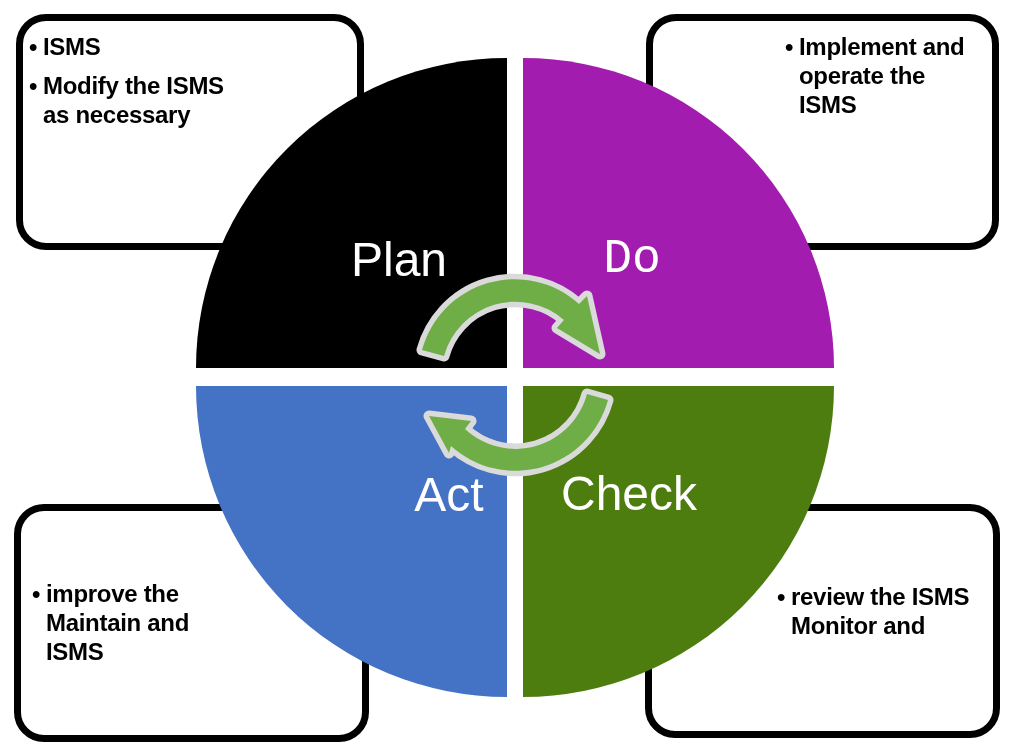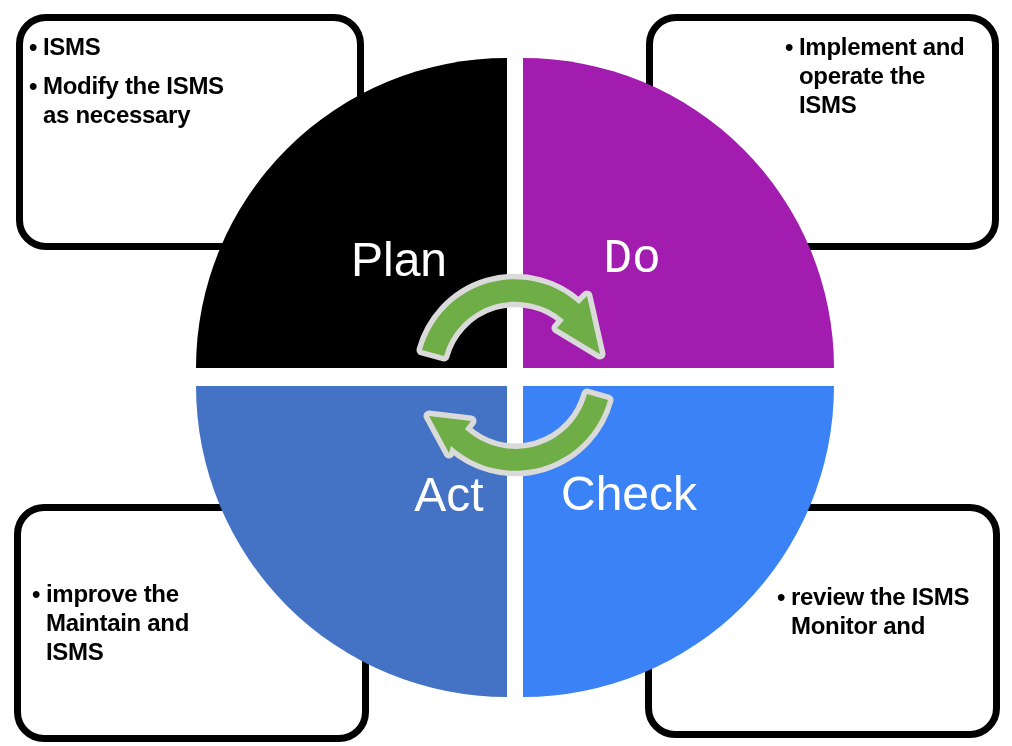--- a/index.html
+++ b/index.html
@@ -25,21 +25,21 @@
   .t-bl{left:11px;top:68px;}
   .t-br{left:125px;top:71px;}
   .item{display:flex;margin-bottom:10px;}
   .bullet{flex:0 0 14px;width:14px;}
   .lines{flex:0 0 auto;}
   
   .quad{position:absolute;z-index:2;}
   .q-plan {left:196px;top:58px; width:311px;height:310px;background:#000000;border-radius:100% 0 0 0;}
   .q-do   {left:523px;top:58px; width:311px;height:310px;background:#a21caf;border-radius:0 100% 0 0;font-family:Liberation Mono, monospace;}
   .q-act  {left:196px;top:386px;width:311px;height:311px;background:#4472C4;border-radius:0 0 0 100%;}
-  .q-check{left:523px;top:386px;width:311px;height:311px;background:#3b82f6;border-radius:0 0 100% 0;}
+  .q-check{left:523px;top:386px;width:311px;height:311px;background:#4d7c0f;border-radius:0 0 100% 0;}
   .qlabel{
     position:absolute;transform:translate(-50%,-50%);
     color:#ffffff;font-size:48px;font-weight:300;white-space:nowrap;
   }
   .l-plan {left:203px;top:201px;}
   .l-do   {left:109px;top:201px;}
   .l-act  {left:205px;top:108px;margin-left:48px;}
   .l-check{left:106px;top:107px;}
   
   .arrows{position:absolute;left:0;top:0;width:1012px;height:746px;z-index:3;pointer-events:none;}

